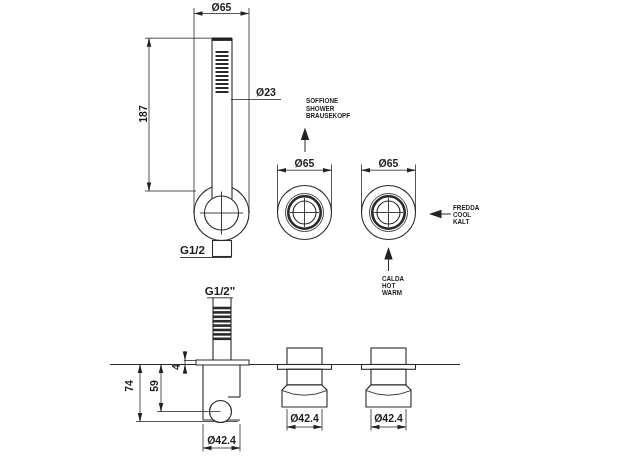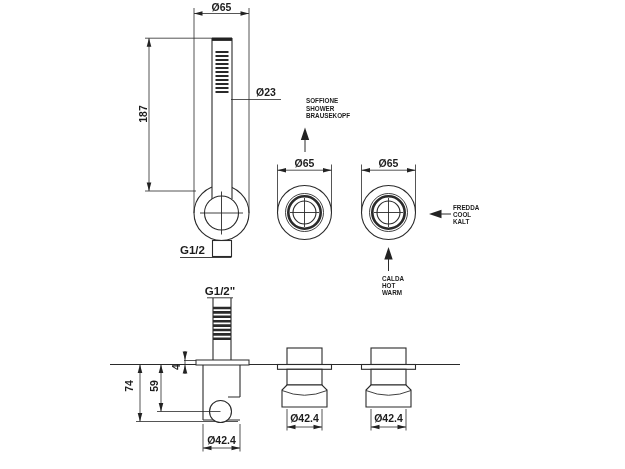--- a/index.html
+++ b/index.html
@@ -1,16 +1,16 @@
 <!DOCTYPE html>
 <html><head>
 <meta charset="utf-8">
 <style>
   html,body{margin:0;padding:0;background:#fff;}
-  #stage{position:relative;width:625px;height:469px;background:#fff;overflow:hidden;border-radius:29px;}
+  #stage{position:relative;width:625px;height:469px;background:#fff;overflow:hidden;}
   svg{position:absolute;left:0;top:0;}
   text{fill:#1c1c1c;}
   .dim{font:bold 10.5px "Liberation Sans", sans-serif;}
   .dimlg{font:bold 11.5px "Liberation Sans", sans-serif;}
   .small{font:bold 6.3px "Liberation Sans", sans-serif;}
 </style>
 </head>
 <body>
 
 <div id="stage">

